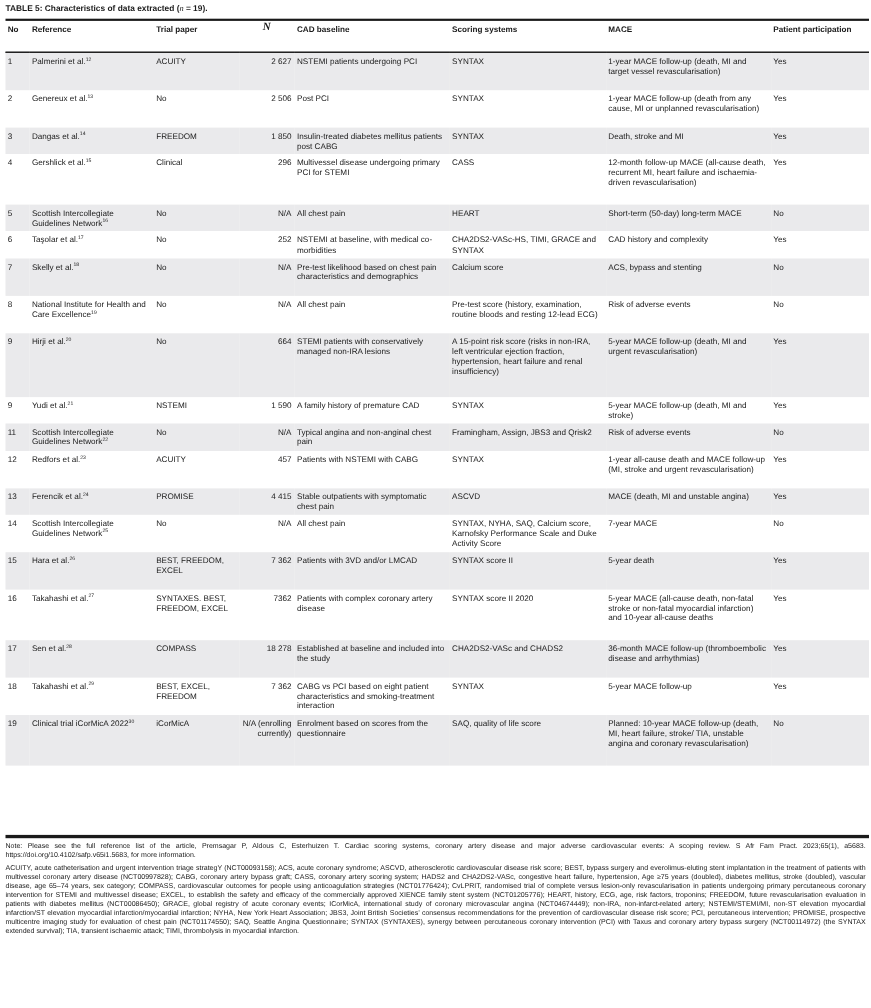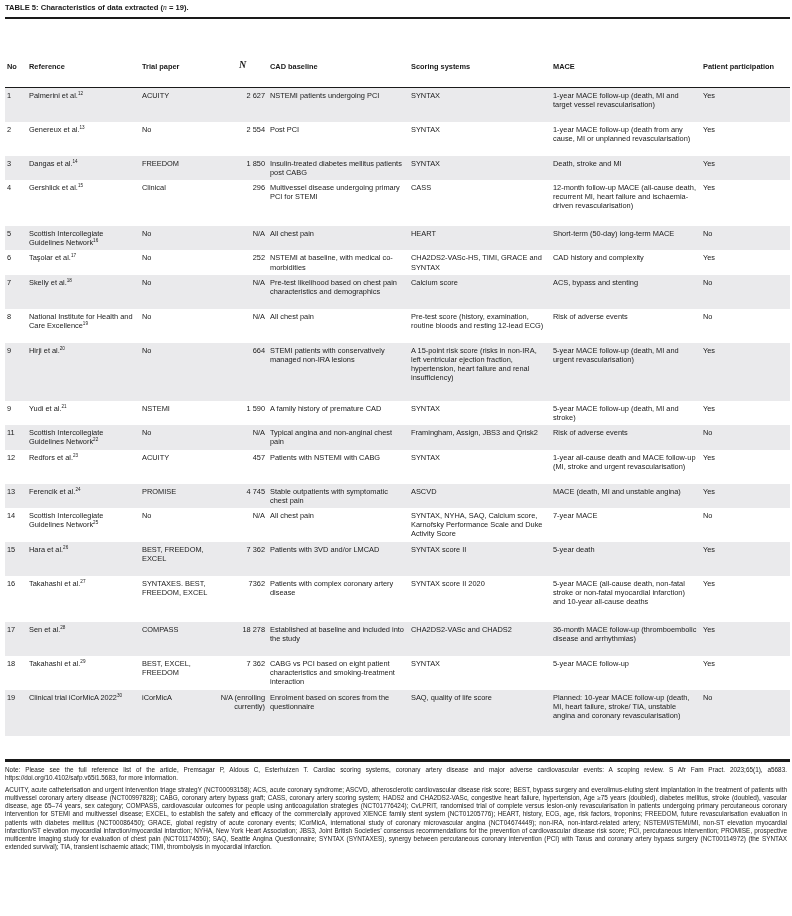--- a/index.html
+++ b/index.html
@@ -11,21 +11,21 @@
   }
   .caption {
     position: absolute; left: 5px; top: 3px;
     font-size: 7.6px; font-weight: bold; color: #1a1a1a;
   }
   .caption i { font-family: "Liberation Serif", serif; font-style: italic; font-weight: normal; }
   .rule-top { position: absolute; left: 5px; width: 785px; top: 17px; height: 2px; background: #1a1a1a; }
   table {
     position: absolute; left: 5px; top: 19px; width: 785px;
     border-collapse: collapse; table-layout: fixed;
-    font-size: 7.4px; line-height: 9.2px; margin-top: 40px;
+    font-size: 7.4px; line-height: 9.2px;
   }
   th {
     text-align: left; font-weight: bold; vertical-align: top;
     padding: 3px 3px 4px 2px; height: 21px;
     border-bottom: 1px solid #1a1a1a;
   }
   th.n { text-align: center; font-family: "Liberation Serif", serif; font-style: italic; font-size: 10px; padding-top: 1px; }
   td { vertical-align: top; padding: 3px 3px 3px 2px; }
   td.n { text-align: right; }
   tr.shade td { background: #eaeaec; }
@@ -82,21 +82,21 @@
         <td class="n">2 627</td>
         <td>NSTEMI patients undergoing PCI</td>
         <td>SYNTAX</td>
         <td>1-year MACE follow-up (death, MI and target vessel revascularisation)</td>
         <td>Yes</td>
       </tr>
       <tr style="height: 34px;">
         <td>2</td>
         <td><span>Genereux et al.</span><sup>13</sup></td>
         <td>No</td>
-        <td class="n">2 554</td>
+        <td class="n">2 506</td>
         <td>Post PCI</td>
         <td>SYNTAX</td>
         <td>1-year MACE follow-up (death from any cause, MI or unplanned revascularisation)</td>
         <td>Yes</td>
       </tr>
       <tr class="shade" style="height: 22px;">
         <td>3</td>
         <td><span>Dangas et al.</span><sup>14</sup></td>
         <td>FREEDOM</td>
         <td class="n">1 850</td>
@@ -192,21 +192,21 @@
         <td class="n">457</td>
         <td>Patients with NSTEMI with CABG</td>
         <td>SYNTAX</td>
         <td>1-year all-cause death and MACE follow-up (MI, stroke and urgent revascularisation)</td>
         <td>Yes</td>
       </tr>
       <tr class="shade" style="height: 22px;">
         <td>13</td>
         <td><span>Ferencik et al.</span><sup>24</sup></td>
         <td>PROMISE</td>
-        <td class="n">4 745</td>
+        <td class="n">4 415</td>
         <td>Stable outpatients with symptomatic chest pain</td>
         <td>ASCVD</td>
         <td>MACE (death, MI and unstable angina)</td>
         <td>Yes</td>
       </tr>
       <tr style="height: 34px;">
         <td>14</td>
         <td><span>Scottish Intercollegiate Guidelines Network</span><sup>25</sup></td>
         <td>No</td>
         <td class="n">N/A</td>

